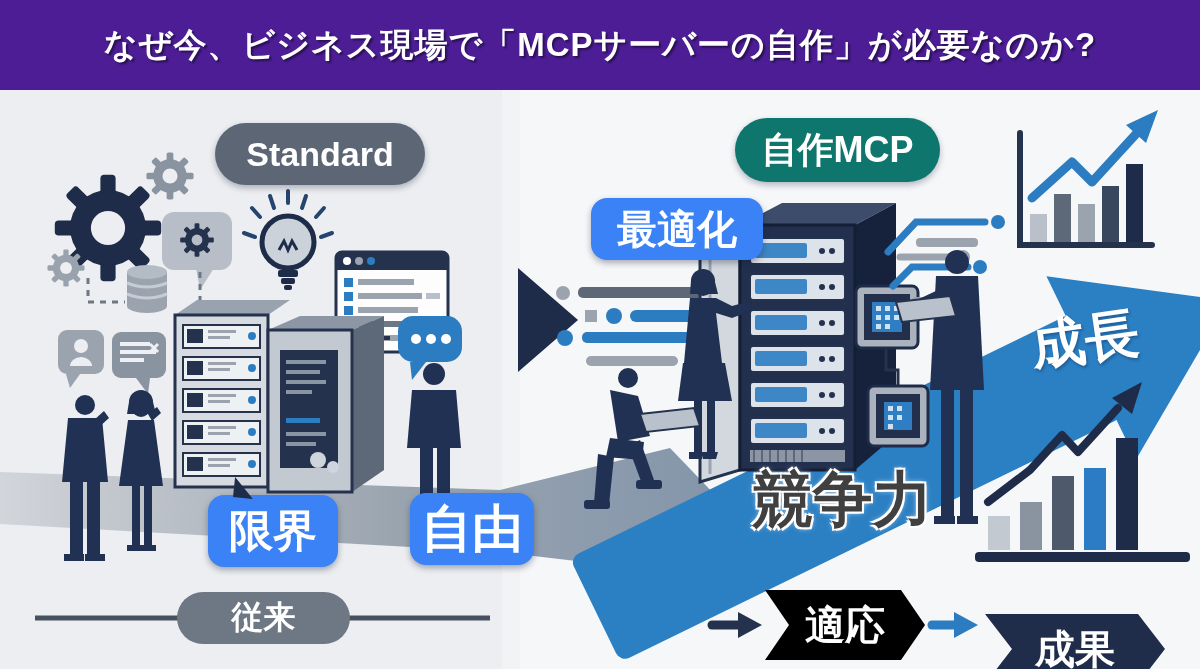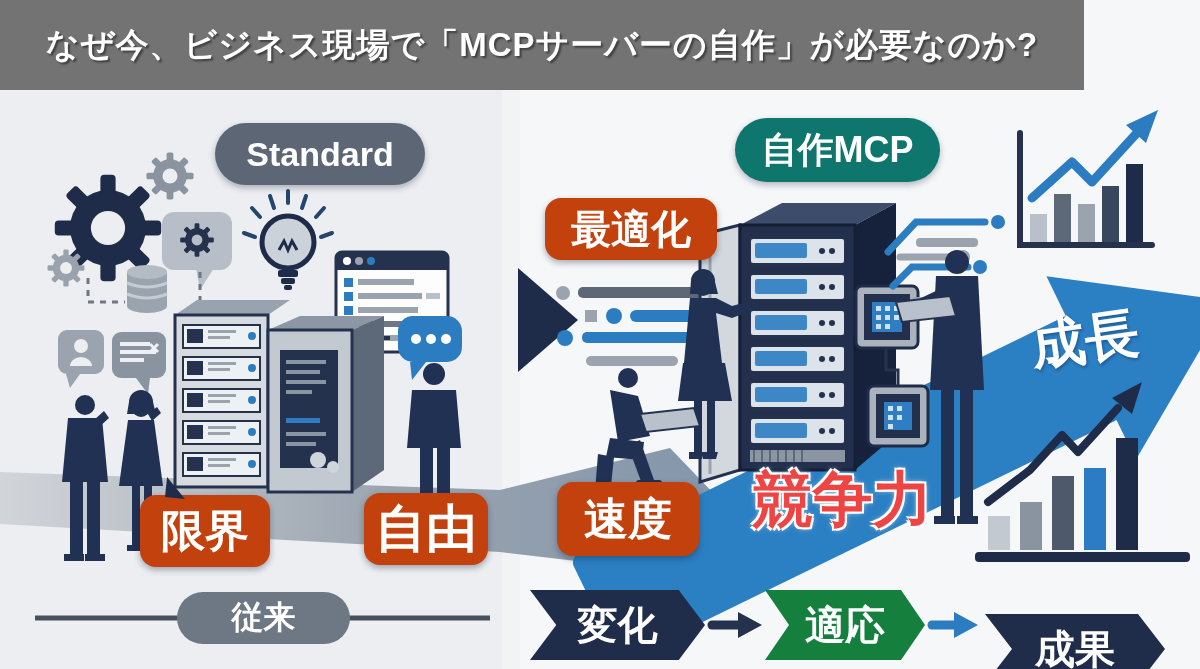--- a/index.html
+++ b/index.html
@@ -2,56 +2,56 @@
 <html><head>
 <meta charset="utf-8">
 <style>
   html,body{margin:0;padding:0;}
   body{
     width:1200px;height:669px;overflow:hidden;position:relative;
     font-family:"Liberation Sans","DejaVu Sans",sans-serif;
     background:#f6f7f9;
   }
   .header{
-    position:absolute;left:0;top:0;width:1084px;height:90px;
-    background:#737373;display:flex;align-items:center;justify-content:center;
+    position:absolute;left:0;top:0;width:1200px;height:90px;
+    background:#4c1d95;display:flex;align-items:center;justify-content:center;
   }
   .header h1{
     margin:0;color:#ffffff;font-size:33px;font-weight:800;letter-spacing:1px;
     text-shadow:2px 2px 2px rgba(0,0,0,.45);white-space:nowrap;
   }
   .main{position:absolute;left:0;top:90px;width:1009px;height:579px;}
   .main svg{position:absolute;left:0;top:0;}
   .lbl{
     position:absolute;display:flex;align-items:center;justify-content:center;
     font-weight:800;color:#fff;box-sizing:border-box;white-space:nowrap;
   }
   .pill{border-radius:999px;}
-  .navybox{background:#c2410c;border-radius:16px;box-shadow:0 3px 6px rgba(20,30,55,.35);}
+  .navybox{background:#3b82f6;border-radius:16px;box-shadow:0 3px 6px rgba(20,30,55,.35);margin-left:46px;}
   .badge-standard{left:215px;top:33px;width:210px;height:62px;background:#5d6675;font-size:34px;box-shadow:0 3px 6px rgba(20,30,55,.3);}
   .badge-diy{left:735px;top:28px;width:205px;height:64px;background:#0f766e;font-size:36px;box-shadow:0 3px 6px rgba(20,30,55,.3);}
   .lbl-optimize{left:545px;top:108px;width:172px;height:62px;font-size:40px;}
-  .lbl-genkai{left:140px;top:405px;width:130px;height:72px;font-size:44px;}
+  .lbl-genkai{left:162px;top:405px;width:130px;height:72px;font-size:44px;}
   .lbl-genkai::before{
     content:"";position:absolute;top:-17px;left:26px;width:0;height:0;
     border-bottom:20px solid #1e2c4a;border-right:20px solid transparent;transform:rotate(6deg);
   }
   .lbl-jiyuu{left:364px;top:403px;width:124px;height:72px;font-size:51px;}
   .lbl-juurai{left:177px;top:502px;width:173px;height:52px;background:#6e7784;font-size:32px;text-align:center;}
   .lbl-sokudo{left:557px;top:392px;width:142px;height:74px;font-size:44px;}
   .lbl-kyousou{
-    left:735px;top:362px;width:215px;height:96px;font-size:60px;font-weight:900;color:#ef4444;
+    left:735px;top:362px;width:215px;height:96px;font-size:60px;font-weight:900;color:#404040;
     text-shadow:0 0 6px #fff,2px 2px 0 #fff,-2px -2px 0 #fff,2px -2px 0 #fff,-2px 2px 0 #fff;
   }
   .lbl-seichou{left:1015px;top:215px;width:140px;height:70px;font-size:54px;transform:rotate(-8deg);text-shadow:1px 2px 3px rgba(10,40,80,.4);}
   .chev{position:absolute;top:500px;height:70px;font-size:40px;font-weight:800;color:#fff;
     display:flex;align-items:center;justify-content:center;
     clip-path:polygon(0 0,85% 0,100% 50%,85% 100%,0 100%,15% 50%);}
   .chev-navy{background:#1f2d4b;}
-  .chev-blue{background:#15803d;font-family:Liberation Serif, serif;}
+  .chev-blue{background:#000000;font-family:Liberation Serif, serif;}
   .chev-henka{left:530px;width:175px;}
   .chev-tekiou{left:765px;width:160px;}
   .chev-seika{left:985px;width:180px;margin-top:24px;}
 </style>
 </head>
 <body>
 
 <div class="header">
   <h1>なぜ今、ビジネス現場で「MCPサーバーの自作」が必要なのか?</h1>
 </div>
@@ -437,20 +437,18 @@
   </g>
 </svg>
 
   <div class="lbl pill badge-standard">Standard</div>
   <div class="lbl pill badge-diy">自作MCP</div>
 
   <div class="lbl navybox lbl-optimize">最適化</div>
   <div class="lbl navybox lbl-genkai">限界</div>
   <div class="lbl navybox lbl-jiyuu">自由</div>
   <div class="lbl pill lbl-juurai">従来</div>
-  <div class="lbl navybox lbl-sokudo">速度</div>
   <div class="lbl lbl-kyousou">競争力</div>
   <div class="lbl lbl-seichou">成長</div>
 
-  <div class="chev chev-navy chev-henka">変化</div>
   <div class="chev chev-blue chev-tekiou">適応</div>
   <div class="chev chev-navy chev-seika">成果</div>
 </div>
 
 </body></html>

